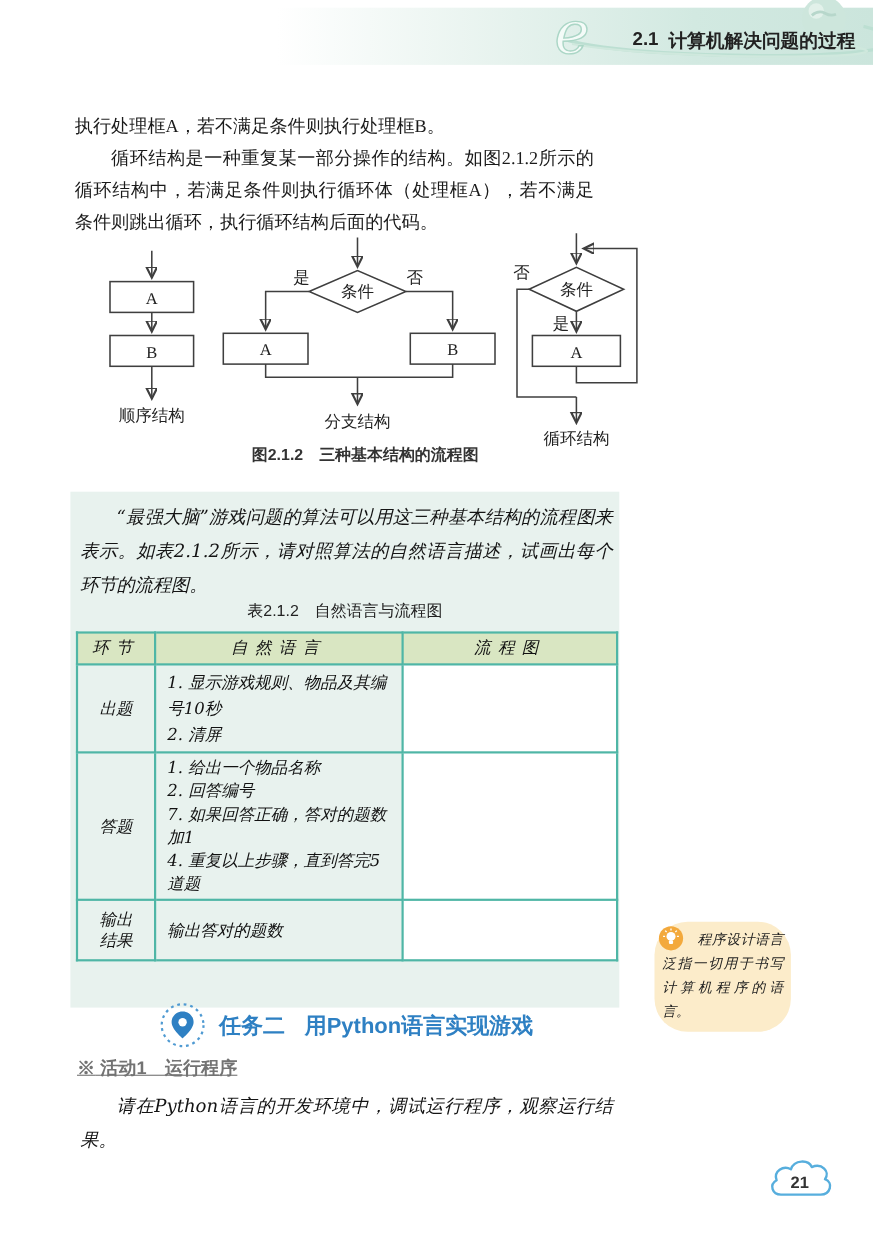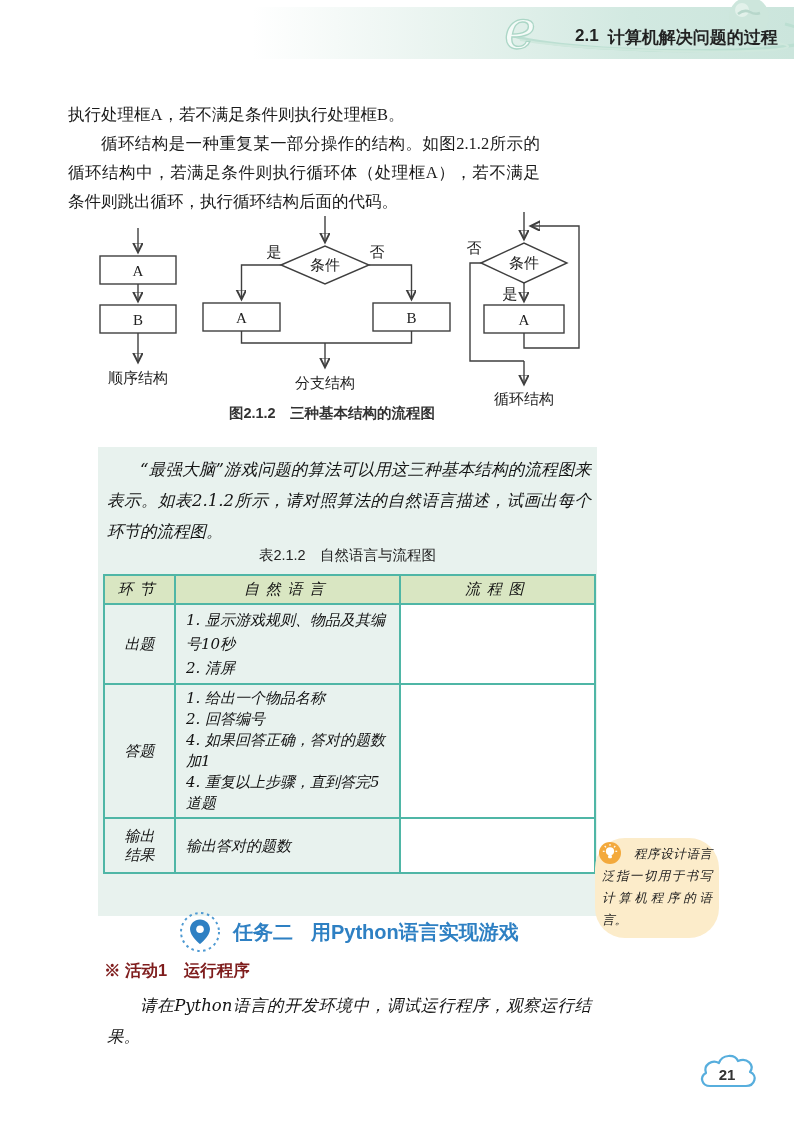--- a/index.html
+++ b/index.html
@@ -16,21 +16,21 @@
   .p1{left:68px;top:100px;width:472px;}
   .p2{left:68px;top:129px;width:472px;text-indent:2em;}
   
   .diagrams{position:absolute;left:58px;top:210px;}
   .diagrams rect,.diagrams polygon{fill:none;stroke:#3f3f3f;stroke-width:1.4;}
   .diagrams line,.diagrams path{stroke:#3f3f3f;stroke-width:1.4;fill:none;}
   .diagrams text{font-family:"Liberation Serif",serif;font-size:15px;fill:#222;text-anchor:middle;stroke:none;}
   .fig-caption{position:absolute;left:82px;top:404px;width:500px;text-align:center;
         font-family:"Liberation Sans",sans-serif;font-weight:bold;font-size:14.5px;color:#333;}
   
-  .mint{position:absolute;left:98px;top:447px;width:499px;height:469px;background:#e8f2ee;}
+  .mint{position:absolute;left:64px;top:447px;width:499px;height:469px;background:#e8f2ee;}
   .kai{font-family:"DejaVu Serif",serif;font-style:italic;}
   .mint .bpara{position:absolute;font-size:16.5px;line-height:31px;text-align:justify;color:#141414;}
   .bp1{left:9px;top:7px;width:484px;text-indent:2em;}
   .bp2{left:9px;top:382px;width:484px;text-indent:2em;}
   .bp3{left:9px;top:543px;width:484px;text-indent:2em;}
   .tbl-caption{position:absolute;top:99px;left:0;width:100%;text-align:center;
         font-family:"Liberation Sans",sans-serif;font-weight:normal;font-size:14.5px;color:#222;font-style:normal;}
   .gtable{position:absolute;top:127px;left:5px;border-collapse:collapse;table-layout:fixed;width:491px;
         font-family:"DejaVu Serif",serif;font-style:italic;font-size:15px;color:#111;}
   .gtable th,.gtable td{border:2px solid #4fb6a6;vertical-align:middle;}
@@ -38,21 +38,21 @@
   .gtable td.stage{text-align:center;padding:0 15px;}
   .gtable td.nl{padding:3px 6px 3px 10px;text-align:left;}
   .gtable td.fc{background:#fff;}
   .nl div{line-height:24px;}
   .r2 .nl div{line-height:21px;}
   
   .task-row{position:absolute;left:80px;top:463px;display:flex;align-items:center;gap:11px;font-style:normal;}
   .task-text{font-family:"Liberation Sans",sans-serif;font-weight:bold;font-size:20px;color:#2e80c3;white-space:nowrap;}
   .task-text .gap{display:inline-block;width:18px;}
   .activity-head{position:absolute;left:6px;top:513px;font-family:"Liberation Sans",sans-serif;
-        font-weight:bold;font-size:16.5px;color:#7f1d1d;font-style:normal;}
+        font-weight:bold;font-size:16.5px;color:#737373;font-style:normal;text-decoration:underline;}
   
   .note{position:absolute;left:595px;top:838px;width:124px;background:#fcecca;padding:5px 7px 7px 7px;
         box-sizing:border-box;font-family:"DejaVu Serif",serif;font-style:italic;font-size:12.5px;
         line-height:22px;color:#222;text-align:justify;border-radius:30px;}
   .note-text{text-indent:32px;}
   .note-icon{position:absolute;left:3px;top:3px;}
   
   .cloud{position:absolute;left:696px;top:1048px;}
   .cloud text{font-family:"Liberation Sans",sans-serif;font-weight:bold;font-size:15px;fill:#333;text-anchor:middle;}
 </style>
@@ -152,21 +152,21 @@
           <div>1. 显示游戏规则、物品及其编号10秒</div>
           <div>2. 清屏</div>
         </td>
         <td class="fc"></td>
       </tr>
       <tr class="r2" style="height:85px">
         <td class="stage">答题</td>
         <td class="nl">
           <div>1. 给出一个物品名称</div>
           <div>2. 回答编号</div>
-          <div>4. 如果回答正确，答对的题数加1</div>
+          <div>7. 如果回答正确，答对的题数加1</div>
           <div>4. 重复以上步骤，直到答完5道题</div>
         </td>
         <td class="fc"></td>
       </tr>
       <tr class="r3" style="height:55px">
         <td class="stage">输出结果</td>
         <td class="nl">
           <div>输出答对的题数</div>
         </td>
         <td class="fc"></td>

